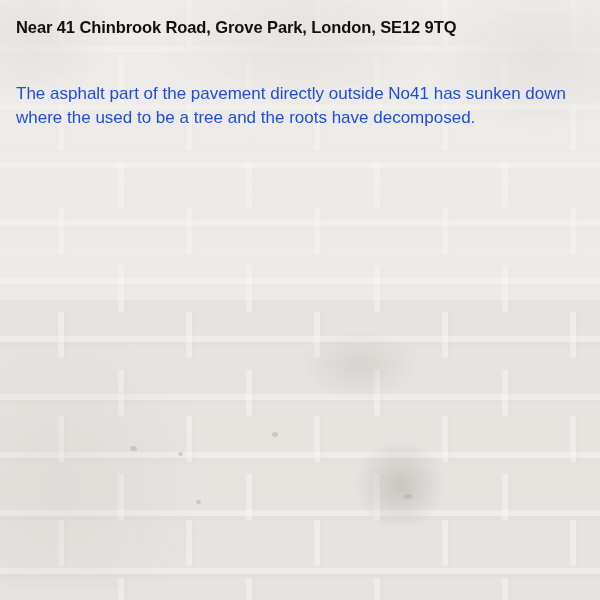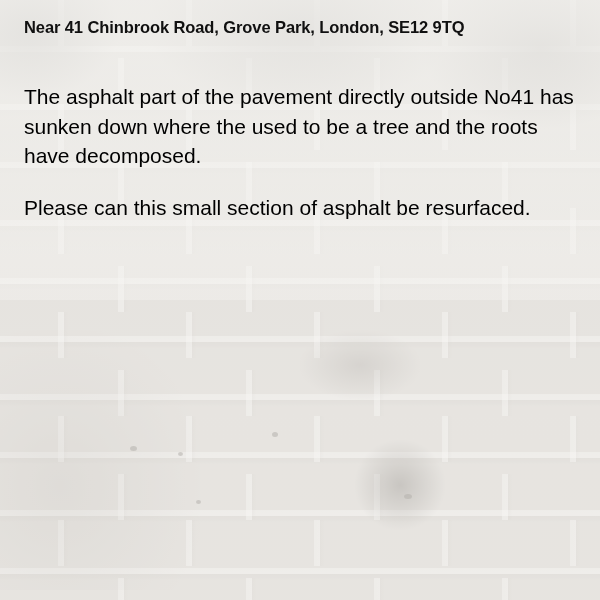--- a/index.html
+++ b/index.html
@@ -130,37 +130,37 @@
   .photo .wash-top {
     position: absolute;
     left: 0; right: 0; top: 0; height: 300px;
     background: linear-gradient(to bottom, rgba(245,244,241,0.80), rgba(245,244,241,0.42));
   }
 
   
   .content {
     position: absolute;
     inset: 0;
-    padding: 18px 20px 0 24px;
+    padding: 18px 20px 0 16px;
     box-sizing: border-box;
   }
   .title {
     font-size: 16.5px;
     font-weight: bold;
     color: #101010;
     letter-spacing: -0.1px;
     margin: 0 0 0 0;
     line-height: 1.2;
   }
   .body {
     margin-top: 44px;
   }
   .para {
-    font-size: 21px;
-    color: #000000;
+    font-size: 17px;
+    color: #1d4ed8;
     line-height: 1.42;
     margin: 0 0 22px 0;
     max-width: 560px;
   }
   .para:last-child { margin-bottom: 0; }
 </style>
 </head>
 <body>
 
 <div class="shot">
@@ -182,17 +182,16 @@
     <div class="speck" style="left:196px; top:500px; width:5px; height:4px;"></div>
     <div class="speck" style="left:404px; top:494px; width:8px; height:5px;"></div>
     <div class="wash"></div>
     <div class="wash-top"></div>
   </div>
 
   <div class="content">
     <h1 class="title">Near 41 Chinbrook Road, Grove Park, London, SE12 9TQ</h1>
     <div class="body">
       <p class="para">The asphalt part of the pavement directly outside No41 has sunken down where the used to be a tree and the roots have decomposed.</p>
-      <p class="para">Please can this small section of asphalt be resurfaced.</p>
     </div>
   </div>
 
 </div>
 
 </body></html>

